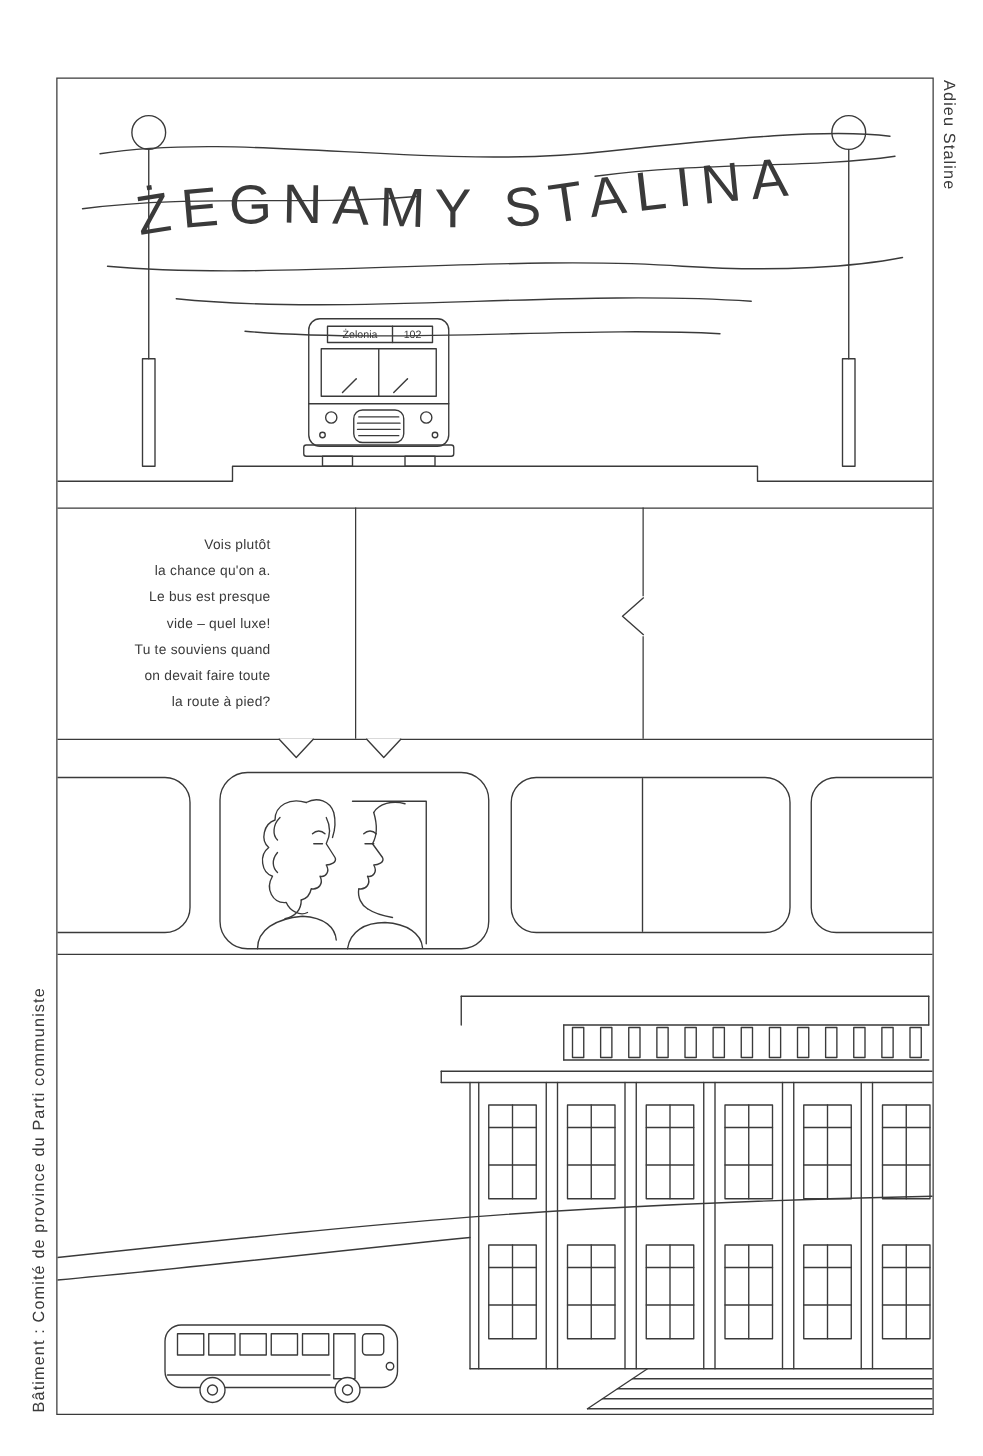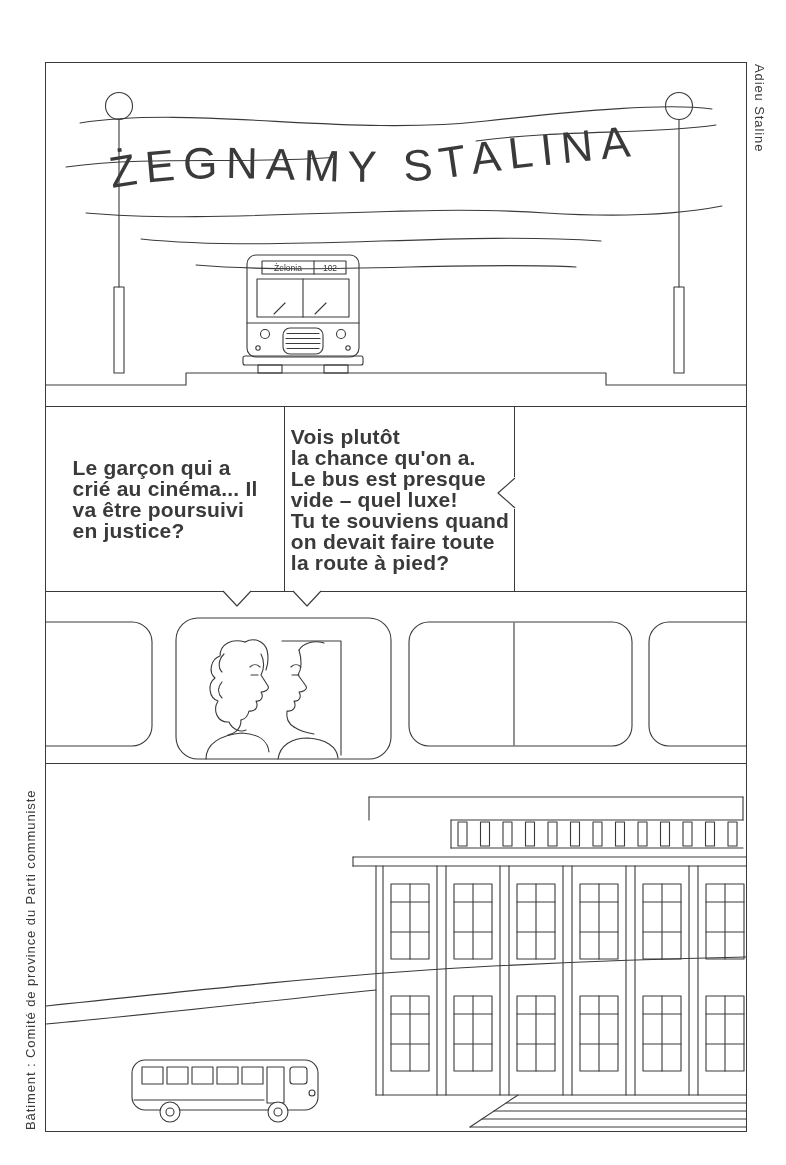--- a/index.html
+++ b/index.html
@@ -8,22 +8,22 @@
 
   
   .comic{position:absolute;left:45px;top:62px;width:700px;height:1068px;
          border:1px solid #3a3a3a;box-sizing:content-box;}
   .hline{position:absolute;left:0;width:700px;height:1px;background:#3a3a3a;}
   .vline{position:absolute;width:1px;background:#3a3a3a;}
   .panel-svg{position:absolute;left:0;display:block;}
 
   
   .bubble-row{position:absolute;left:0;top:344px;width:700px;height:184px;display:flex;}
-  .bubble{display:flex;align-items:center;justify-content:center;text-align:left;
-          font-size:21px;line-height:21px;letter-spacing:.2px;white-space:pre-line;font-weight:bold;}
+  .bubble{display:flex;align-items:center;justify-content:center;text-align:right;
+          font-size:11px;line-height:21px;letter-spacing:.2px;white-space:pre-line;}
   .bubble.b1{width:238px;}
   .bubble.b2{width:230px;}
   .bubble.b3{width:232px;}
 
   .tail{position:absolute;overflow:visible;z-index:3;}
 
   
   .note{position:absolute;font-size:13px;letter-spacing:.9px;color:#3a3a3a;white-space:nowrap;}
   .note-right{left:752px;top:64px;writing-mode:vertical-rl;}
   .note-left{left:23px;top:778px;height:352px;writing-mode:vertical-rl;transform:rotate(180deg);}
@@ -98,24 +98,20 @@
         <text class="sign-text" x="242" y="207.5" text-anchor="middle">Żelonia</text>
         <text class="sign-text" x="284" y="207.5" text-anchor="middle">102</text>
       </g>
 
       <path class="ink" d="M0,322 H140 V310 H560 V322 H700"></path>
     </svg>
 
     <div class="hline" style="top:343px"></div>
 
     <div class="bubble-row">
-      <div class="bubble b1">Le garçon qui a
-crié au cinéma... Il
-va être poursuivi
-en justice?</div>
       <div class="bubble b3">Vois plutôt
 la chance qu'on a.
 Le bus est presque
 vide – quel luxe!
 Tu te souviens quand
 on devait faire toute
 la route à pied?</div>
     </div>
     <div class="vline" style="left:238px;top:343px;height:185px"></div>
     <div class="vline" style="left:468px;top:343px;height:185px"></div>

